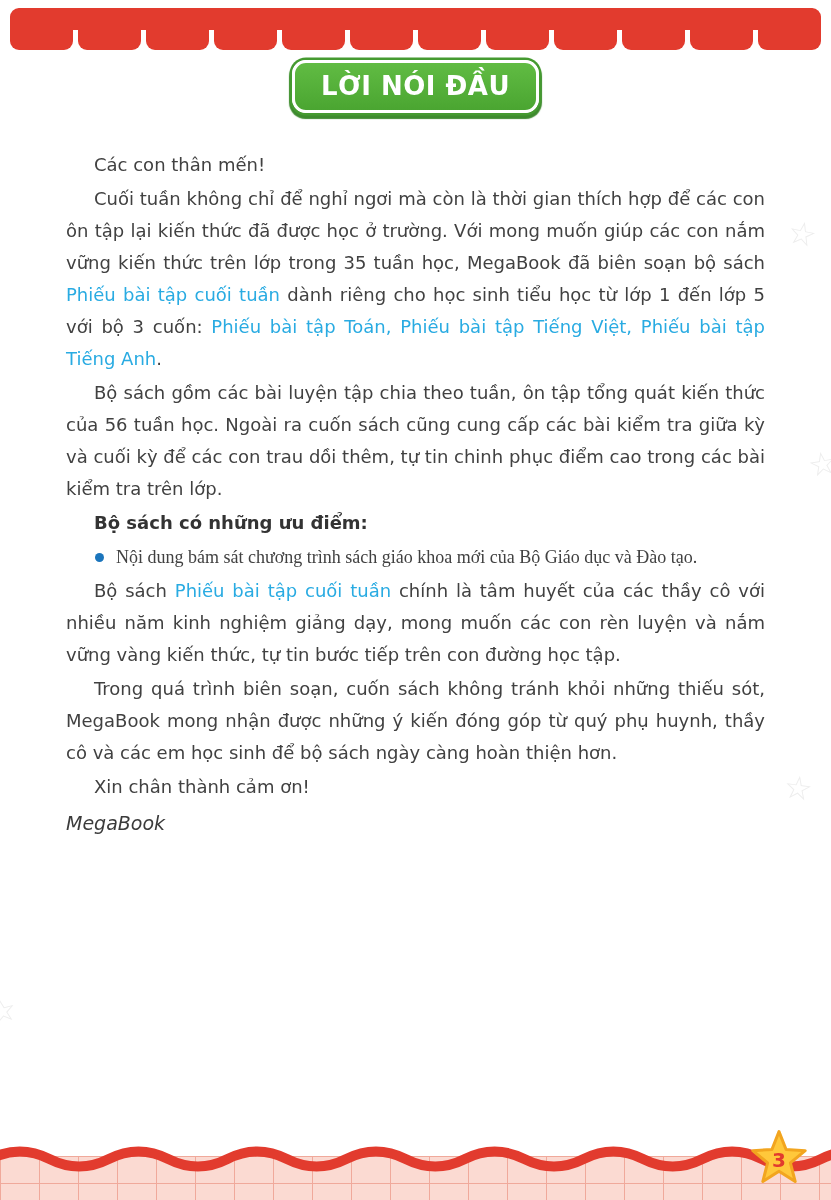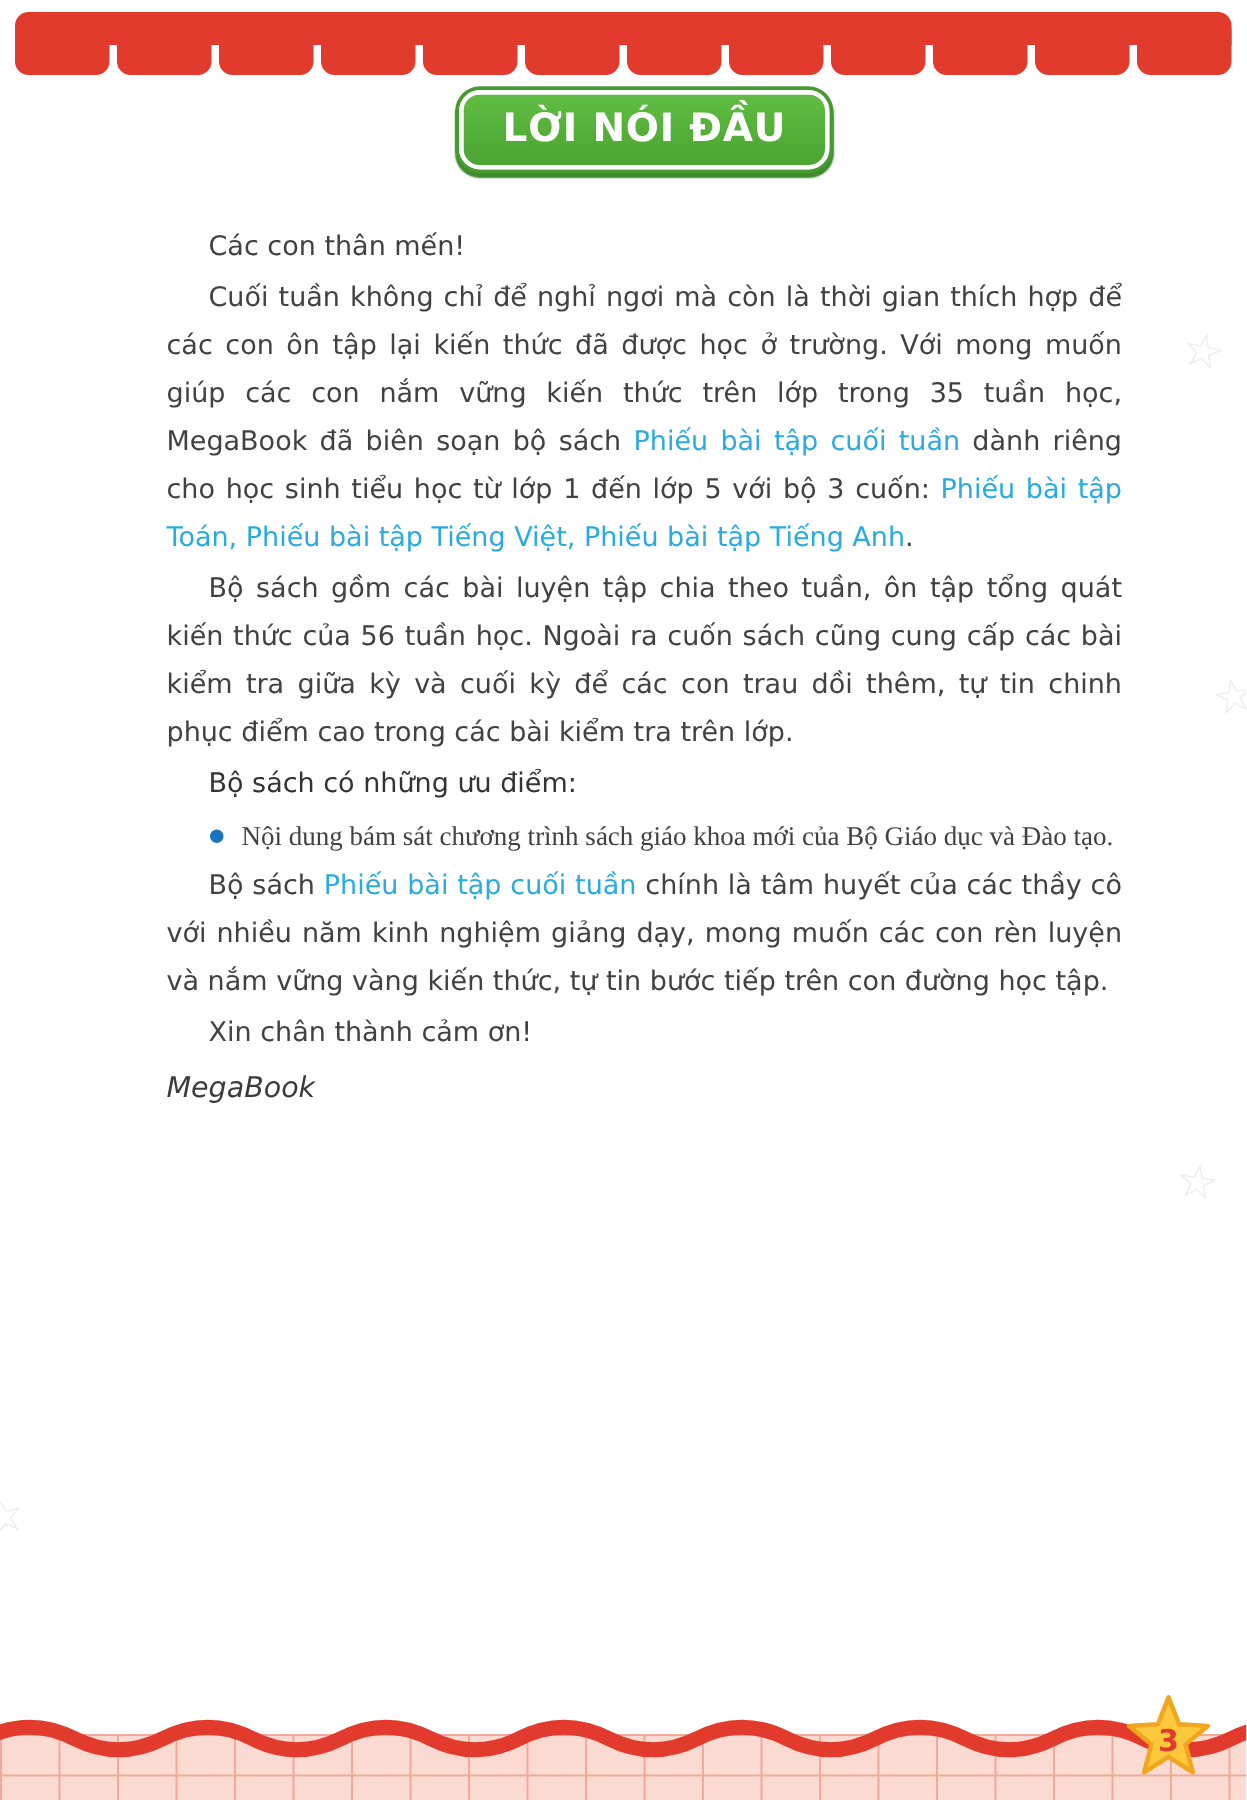--- a/index.html
+++ b/index.html
@@ -6,21 +6,20 @@
   html, body { background: #fff; }
   body { font-family: "DejaVu Sans", "Liberation Sans", sans-serif; }
 
   .page {
     position: relative;
     width: 831px;
     height: 1200px;
     margin: 0 auto;
     background: #fff;
     overflow: hidden;
-    padding-left: 28px;
   }
 
   
   .band {
     position: absolute;
     top: 8px; left: 10px; right: 10px;
     height: 42px;
   }
   .band-tabs { display: flex; gap: 5px; height: 100%; }
   .band-tabs i {
@@ -48,32 +47,32 @@
   }
   .title-badge h1 {
     color: #fff;
     font-size: 26px;
     font-weight: bold;
     letter-spacing: 0.5px;
   }
 
   
   .content {
-    margin: 36px 83px 0;
+    margin: 36px 66px 0;
     color: #414141;
     font-size: 18px;
     line-height: 32px;
     text-align: justify;
   }
   .para { text-indent: 28px; margin-bottom: 2px; }
   .blue { color: #29ABE2; }
   .blue-bold { color: #29ABE2; font-weight: normal; }
   .features-heading {
     text-indent: 28px;
-    font-weight: normal;
+    font-weight: bold;
     color: #333;
     margin-bottom: 2px;
   }
   ul.features { list-style: none; margin-bottom: 2px; font-family: Liberation Serif, serif; }
   ul.features li {
     position: relative;
     padding-left: 50px;
     text-indent: 0;
   }
   ul.features li::before {
@@ -193,20 +192,23 @@
     </p>
 
     <p class="features-heading">Bộ sách có những ưu điểm:</p>
 
     <ul class="features">
       <li><span>Nội dung bám sát chương trình sách giáo khoa mới của Bộ Giáo dục và Đào tạo.</span></li>
     </ul>
 
     <p class="para"><span>Bộ sách </span><span class="blue-bold">Phiếu bài tập cuối tuần</span><span> chính là tâm huyết của các thầy cô với nhiều năm kinh nghiệm giảng dạy, mong muốn các con rèn luyện và nắm vững vàng kiến thức, tự tin bước tiếp trên con đường học tập.</span></p>
 
+    <p class="para">
+      <span>Trong quá trình biên soạn, cuốn sách không tránh khỏi những thiếu sót, MegaBook mong nhận được những ý kiến đóng góp từ quý phụ huynh, thầy cô và các em học sinh để bộ sách ngày càng hoàn thiện hơn.</span>
+    </p>
 
     <p class="para">
       <span>Xin chân thành cảm ơn!</span>
     </p>
 
     <p class="signature">MegaBook</p>
   </div>
 
   <div class="footer">
     <div class="grid"></div>

